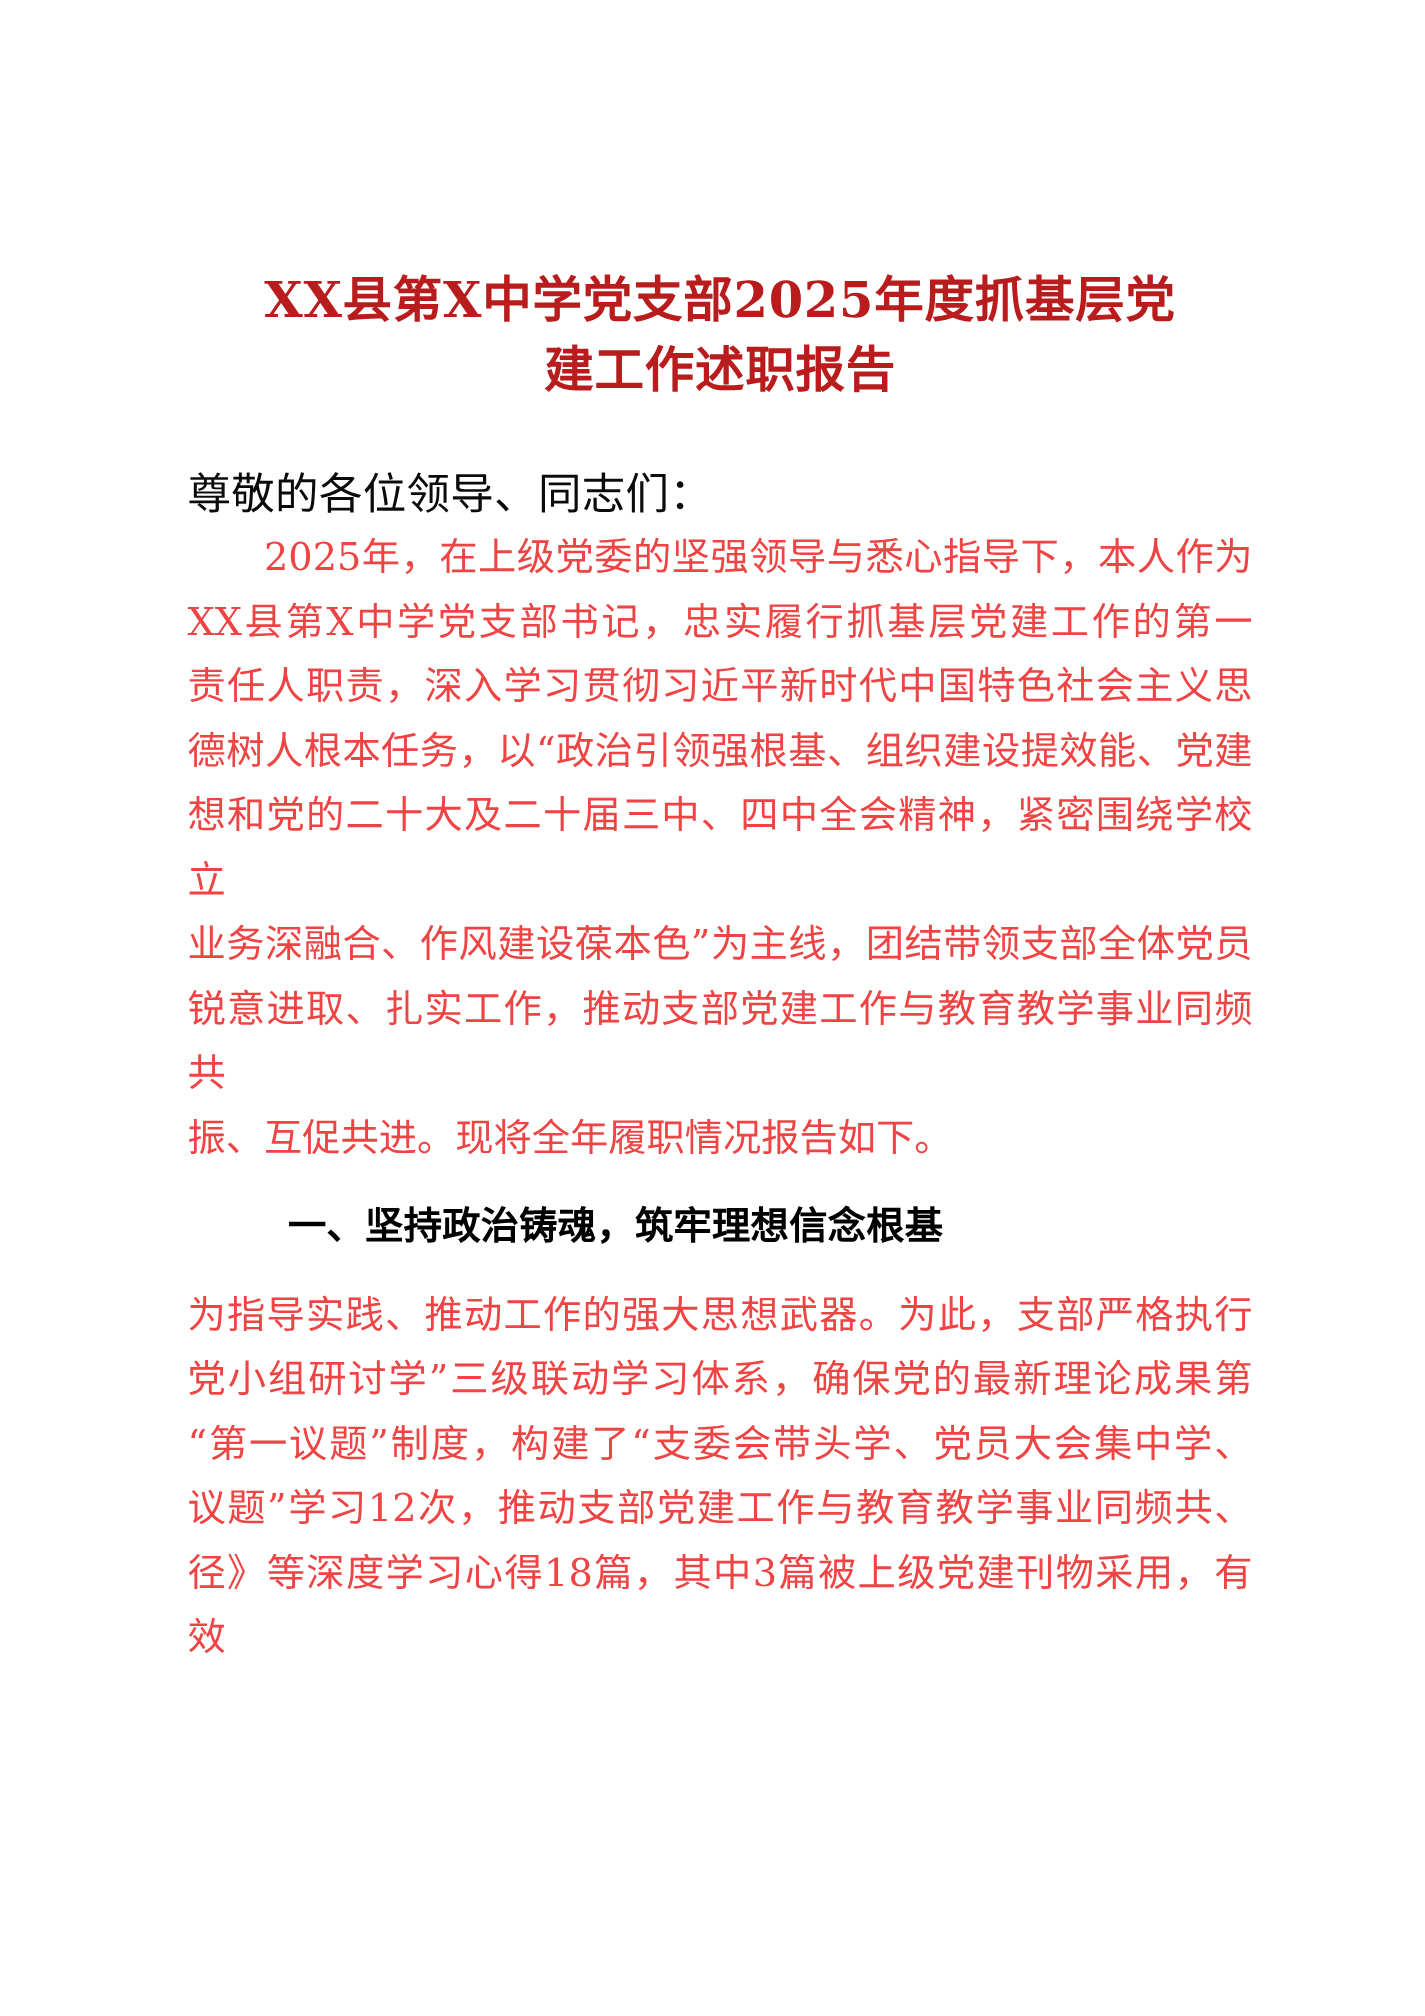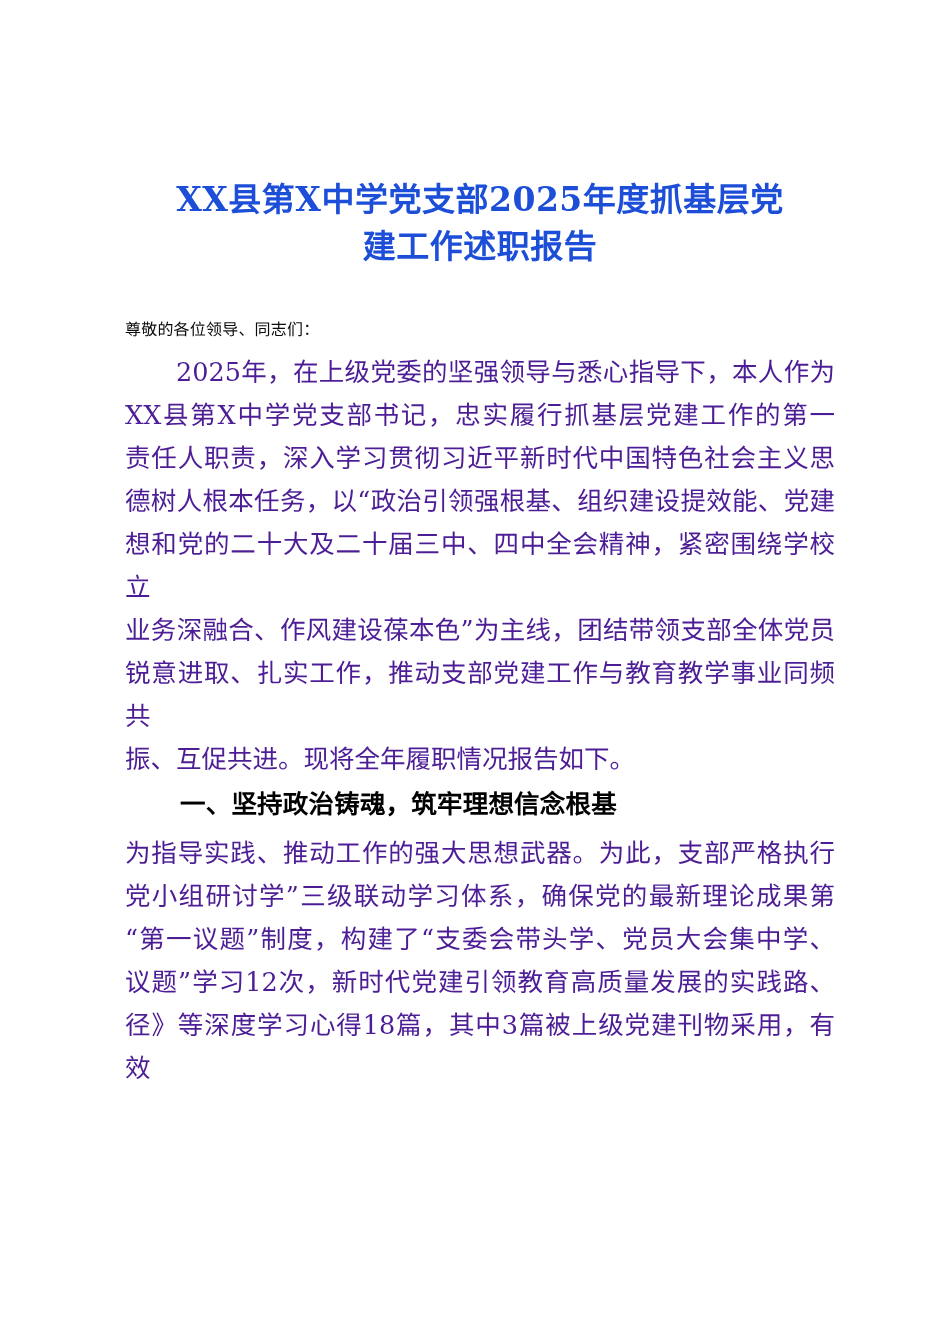--- a/index.html
+++ b/index.html
@@ -34,70 +34,70 @@
     position: absolute;
     top: 176px;
     left: 0;
     width: 710px;
     text-align: center;
     font-family: "DejaVu Serif", "Liberation Serif", serif;
     font-weight: 700;
     font-size: 33px;
     line-height: 47px;
     letter-spacing: 0.5px;
-    color: #1d4ed8;
+    color: #b91c1c;
     text-rendering: optimizeLegibility;
   }
 
   
   .body-block {
     position: absolute;
     top: 308px;
     left: 0;
     width: 710px;
   }
 
   .para {
     margin: 0;
     padding: 0;
     font-family: "DejaVu Serif", "Liberation Serif", serif;
-    font-size: 16px;
+    font-size: 29px;
     line-height: 43px;
     color: #0b0b0b;
     text-align: justify;
     text-justify: inter-character;
     letter-spacing: 0.2px;
     white-space: pre-wrap;
   }
 
   
   .para.salutation {
     text-indent: 0;
   }
 
   
   .heading {
-    margin: 4px;
+    margin: 16px;
     padding: 0;
-    font-family: Liberation Mono, monospace;
+    font-family: Liberation Sans, sans-serif;
     font-size: 25.5px;
     line-height: 43px;
     font-weight: 700;
     color: #000000;
     text-indent: 51px;
     letter-spacing: 0.2px;
   }
 
   
   .lines .ln {
     display: block;
     font-family: "DejaVu Serif", "Liberation Serif", serif;
     font-size: 25.5px;
     line-height: 43px;
-    color: #4c1d95;
+    color: #ef4444;
     white-space: nowrap;
   }
   
   .lines .ln.just {
     text-align: justify;
     text-align-last: justify;
     white-space: normal;
   }
   .lines .ln.indent {
     text-indent: 51px;
@@ -125,20 +125,20 @@
         <span class="ln just">锐意进取、扎实工作，推动支部党建工作与教育教学事业同频共</span>
         <span class="ln">振、互促共进。现将全年履职情况报告如下。</span>
       </div>
 
       <p class="heading">一、坚持政治铸魂，筑牢理想信念根基</p>
 
       <div class="lines">
         <span class="ln just">为指导实践、推动工作的强大思想武器。为此，支部严格执行</span>
         <span class="ln just">党小组研讨学”三级联动学习体系，确保党的最新理论成果第</span>
         <span class="ln just">“第一议题”制度，构建了“支委会带头学、党员大会集中学、</span>
-        <span class="ln just">议题”学习12次，新时代党建引领教育高质量发展的实践路、</span>
+        <span class="ln just">议题”学习12次，推动支部党建工作与教育教学事业同频共、</span>
         <span class="ln just">径》等深度学习心得18篇，其中3篇被上级党建刊物采用，有效</span>
 
       </div>
 
     </div>
   </div>
 </div>
 
 </body></html>

